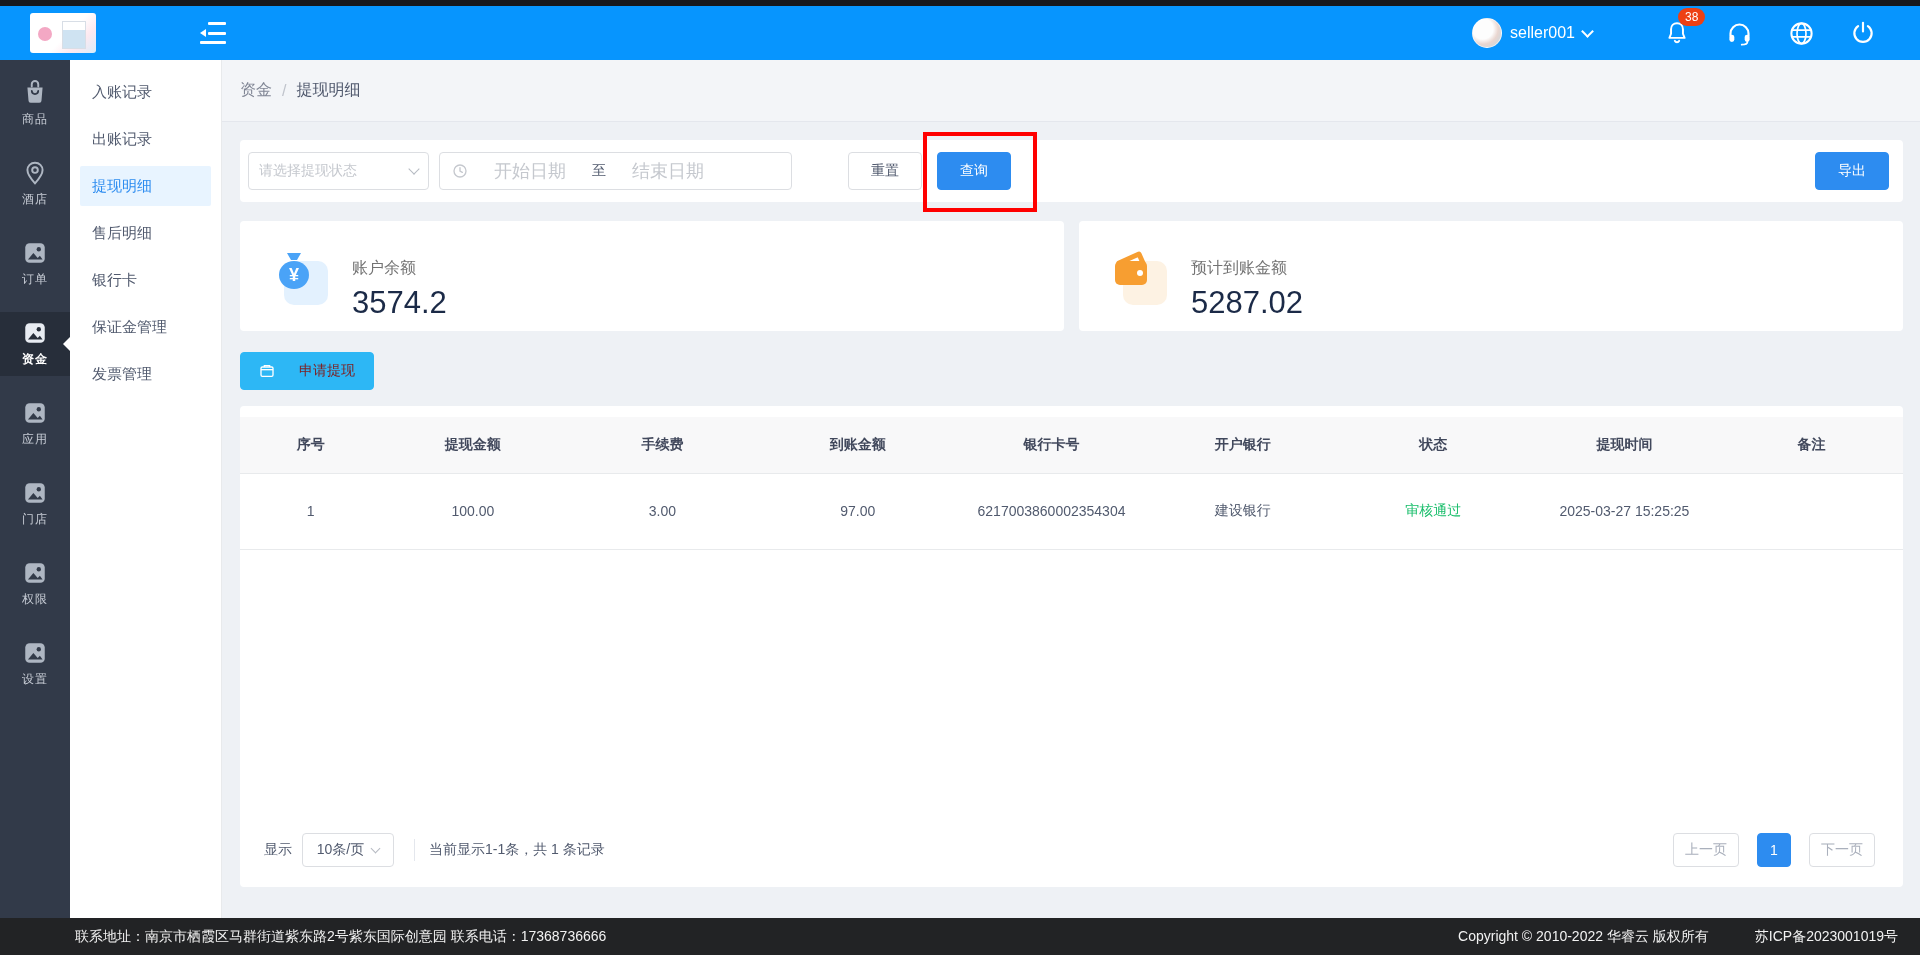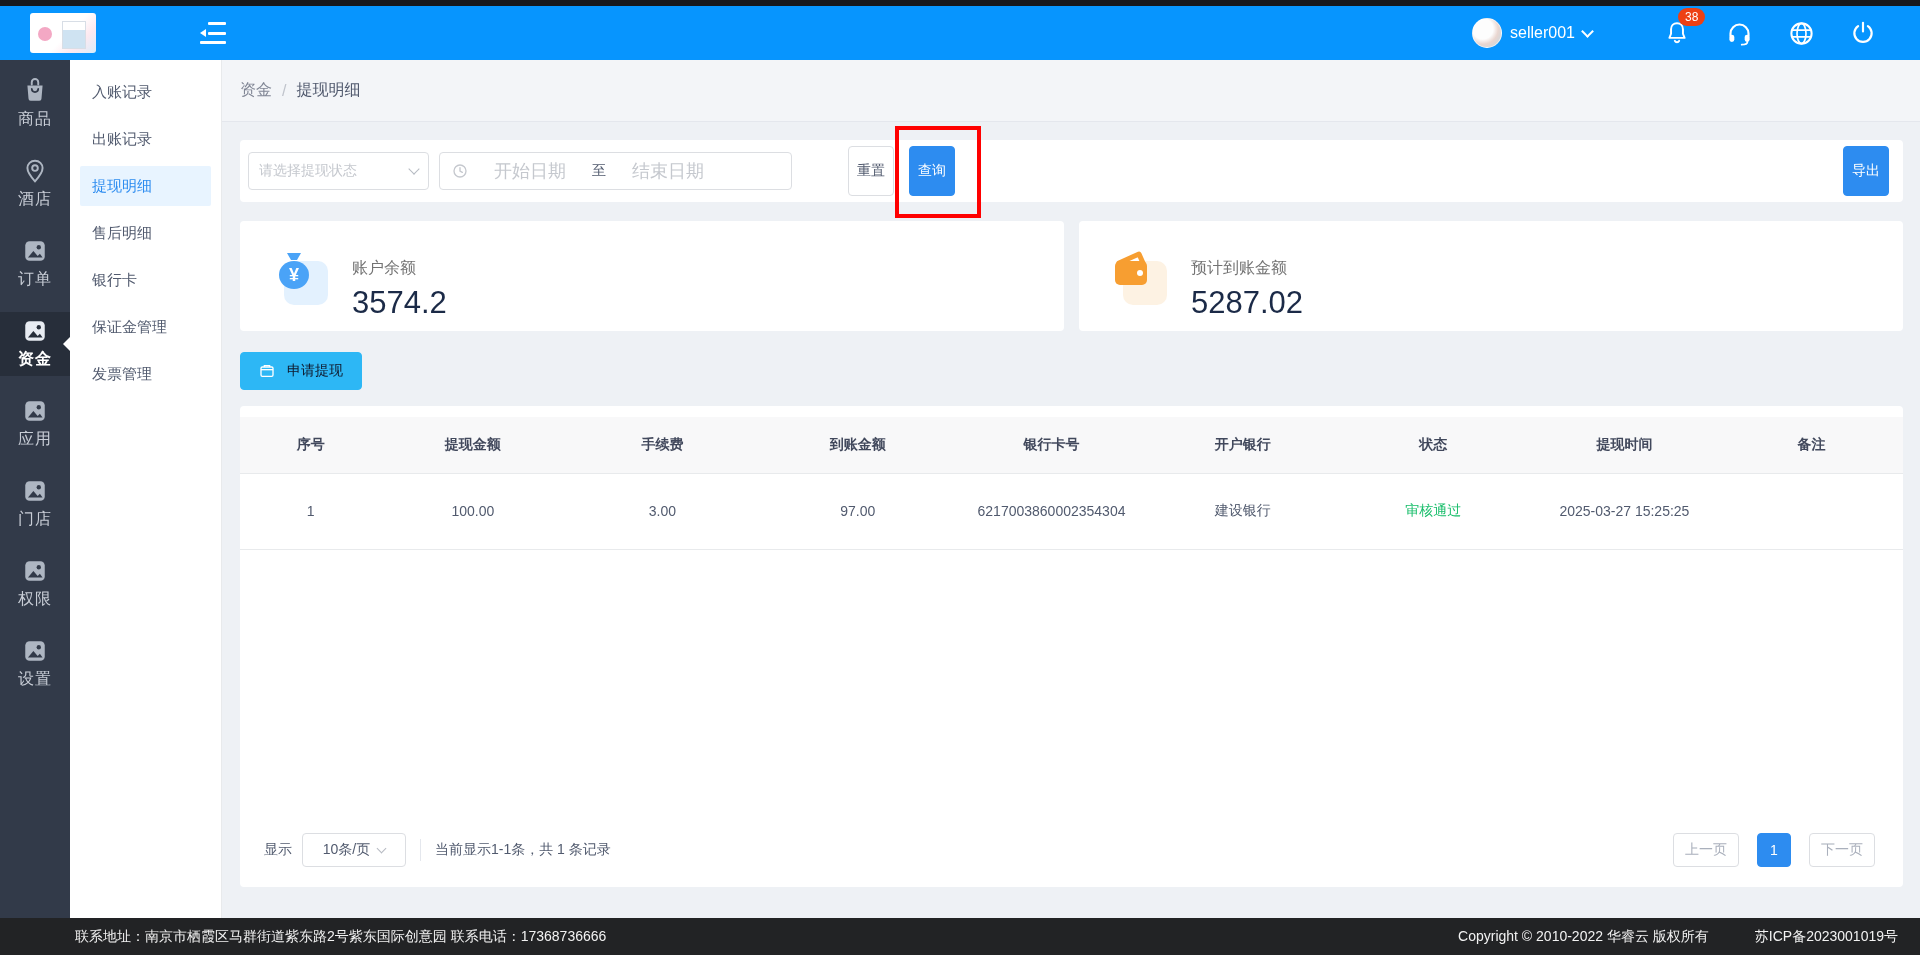--- a/index.html
+++ b/index.html
@@ -27,21 +27,21 @@
   .user-name { font-size:16px; }
   .chev { width:9px; height:9px; border-right:2px solid #fff; border-bottom:2px solid #fff; transform:rotate(45deg); margin-top:-4px; }
   .nav-icon { width:62px; display:flex; justify-content:center; position:relative; cursor:pointer; }
   .badge { position:absolute; top:-12px; left:32px; background:#ed4014; color:#fff; font-size:12px; line-height:1; padding:3px 7px; border-radius:9px; }
 
   
   .main { display:grid; grid-template-columns:70px 152px 1fr; overflow:hidden; }
 
   
   .iconbar { background:#323a49; padding-top:12px; color:#aeb6c2; }
-  .ibar-item { height:64px; margin-bottom:16px; display:flex; flex-direction:column; align-items:center; justify-content:center; gap:5px; font-size:16px; cursor:pointer; position:relative; --cut:#323a49; }
+  .ibar-item { height:64px; margin-bottom:16px; display:flex; flex-direction:column; align-items:center; justify-content:center; gap:5px; font-size:12px; cursor:pointer; position:relative; --cut:#323a49; }
   .ibar-item .lbl { color:#c8cdd6; letter-spacing:1px; }
   .ibar-item.active { background:#272e3a; color:#e8ecf2; --cut:#272e3a; }
   .ibar-item.active .lbl { color:#fff; font-weight:bold; }
   .ibar-item.active:after { content:""; position:absolute; right:0; top:50%; margin-top:-7px; width:0; height:0;
      border-top:7px solid transparent; border-bottom:7px solid transparent; border-right:7px solid #fff; }
 
   
   .submenu { background:#fff; border-right:1px solid #e8eaec; padding:12px 10px 0; }
   .sub-item { height:40px; line-height:40px; padding-left:12px; margin-bottom:7px; font-size:15px; color:#515a6e; cursor:pointer; border-radius:2px; }
   .sub-item.active { background:#e8f4ff; color:#2d8cf0; }
@@ -54,53 +54,53 @@
   .page-body { flex:1; padding:18px 17px 0 18px; overflow:hidden; }
 
   
   .filter-card { background:#fff; border-radius:4px; height:62px; display:flex; align-items:center; padding:0 14px 0 8px; position:relative; }
   .sel-box { width:181px; height:38px; border:1px solid #dcdee2; border-radius:4px; display:flex; align-items:center; padding:0 10px; color:#c5c8ce; font-size:14px; background:#fff; cursor:pointer; }
   .sel-box .sel-chev { margin-left:auto; width:8px; height:8px; border-right:1.5px solid #b6bac2; border-bottom:1.5px solid #b6bac2; transform:rotate(45deg); margin-top:-4px; }
   .date-box { width:353px; height:38px; border:1px solid #dcdee2; border-radius:4px; margin-left:10px; display:flex; align-items:center; padding:0 12px; gap:6px; background:#fff; }
   .date-box input { border:none; outline:none; width:112px; text-align:center; font-size:18px; color:#515a6e; font-family:inherit; }
   .date-box input::placeholder { color:#c5c8ce; }
   .date-to { font-size:14px; color:#515a6e; }
-  .btn { height:50px; border-radius:4px; border:1px solid #dcdee2; background:#fff; color:#515a6e; font-size:14px; padding:0 8px; cursor:pointer; font-family:inherit; }
+  .btn { height:38px; border-radius:4px; border:1px solid #dcdee2; background:#fff; color:#515a6e; font-size:14px; padding:0 22px; cursor:pointer; font-family:inherit; }
   .btn-reset { margin-left:56px; }
   .btn-primary { background:#2d8cf0; border-color:#2d8cf0; color:#fff; }
   .search-wrap { position:relative; margin-left:15px; }
   .annotation-box { position:absolute; left:-14px; right:-26px; top:-20px; bottom:-22px; border:4px solid #ff0000; pointer-events:none; z-index:5; }
   .btn-export { margin-left:auto; }
 
   
   .cards-row { display:flex; gap:15px; margin-top:19px; }
   .sum-card { background:#fff; border-radius:4px; height:110px; flex:1; display:flex; align-items:center; padding-left:30px; gap:24px; }
   .sum-icon { position:relative; width:58px; height:58px; flex:none; }
   .sum-icon .shadow-sq { position:absolute; right:0; bottom:0; width:44px; height:44px; border-radius:10px; }
   .sum-icon svg { position:absolute; left:0; top:0; }
   .blue .shadow-sq { background:#e3f1fe; }
   .orange .shadow-sq { background:#fdf2e3; }
   .sum-label { font-size:16px; color:#737373; margin-bottom:6px;margin-top:27px; }
   .sum-value { font-size:31px; color:#1b2a47; font-weight:500; }
 
   
   .apply-row { margin-top:21px; }
-  .btn-apply { background:#2db7f5; border-color:#2db7f5; color:#0f172a; display:inline-flex; align-items:center; gap:12px; height:38px; padding:0 18px; }
+  .btn-apply { background:#2db7f5; border-color:#2db7f5; color:#7f1d1d; display:inline-flex; align-items:center; gap:24px; height:38px; padding:0 18px; }
 
   
   .table-card { background:#fff; border-radius:4px; margin-top:16px; height:481px; display:flex; flex-direction:column; padding-top:11px; }
   table { width:100%; border-collapse:collapse; table-layout:fixed; }
   th { height:56px; background:#f8f8f9; font-size:14px; color:#41485c; font-weight:bold; text-align:center; border-bottom:1px solid #e8eaec; }
   td { height:76px; font-size:14px; color:#515a6e; text-align:center; border-bottom:1px solid #e8eaec; overflow:hidden; white-space:nowrap; }
   .c0{width:8.5%}.c1{width:11%}.c2{width:11.8%}.c3{width:11.7%}.c4{width:11.6%}.c5{width:11.4%}.c6{width:11.5%}.c7{width:11.5%}.c8{width:11%}
   .status-ok { }
 
   
   .pager { margin-top:auto; display:flex; align-items:center; padding:0 28px 20px 24px; font-size:14px; color:#515a6e; }
-  .page-size { width:104px; height:34px; border:1px solid #dcdee2; border-radius:4px; display:flex; align-items:center; justify-content:center; gap:8px; margin:0 14px 0 10px; cursor:pointer; }
+  .page-size { width:92px; height:34px; border:1px solid #dcdee2; border-radius:4px; display:flex; align-items:center; justify-content:center; gap:8px; margin:0 20px 0 10px; cursor:pointer; }
   .page-size .sel-chev { width:7px; height:7px; border-right:1.5px solid #b6bac2; border-bottom:1.5px solid #b6bac2; transform:rotate(45deg); margin-top:-3px; }
   .pager-divider { width:1px; height:22px; background:#e4e7ed; margin-right:14px; }
   .pager-right { margin-left:auto; display:flex; gap:18px; }
   .pg-btn { min-width:66px; height:34px; border:1px solid #dcdee2; border-radius:4px; background:#fff; color:#aab0bc; font-size:14px; font-family:inherit; cursor:pointer; }
   .pg-num { min-width:34px; width:34px; background:#2d8cf0; border-color:#2d8cf0; color:#fff; }
 
   
   .footer { background:#222325; color:#f2f2f2; font-size:14px; display:flex; align-items:center; padding:0 22px 0 75px; }
   .footer-right { margin-left:auto; display:flex; gap:46px; }
 

